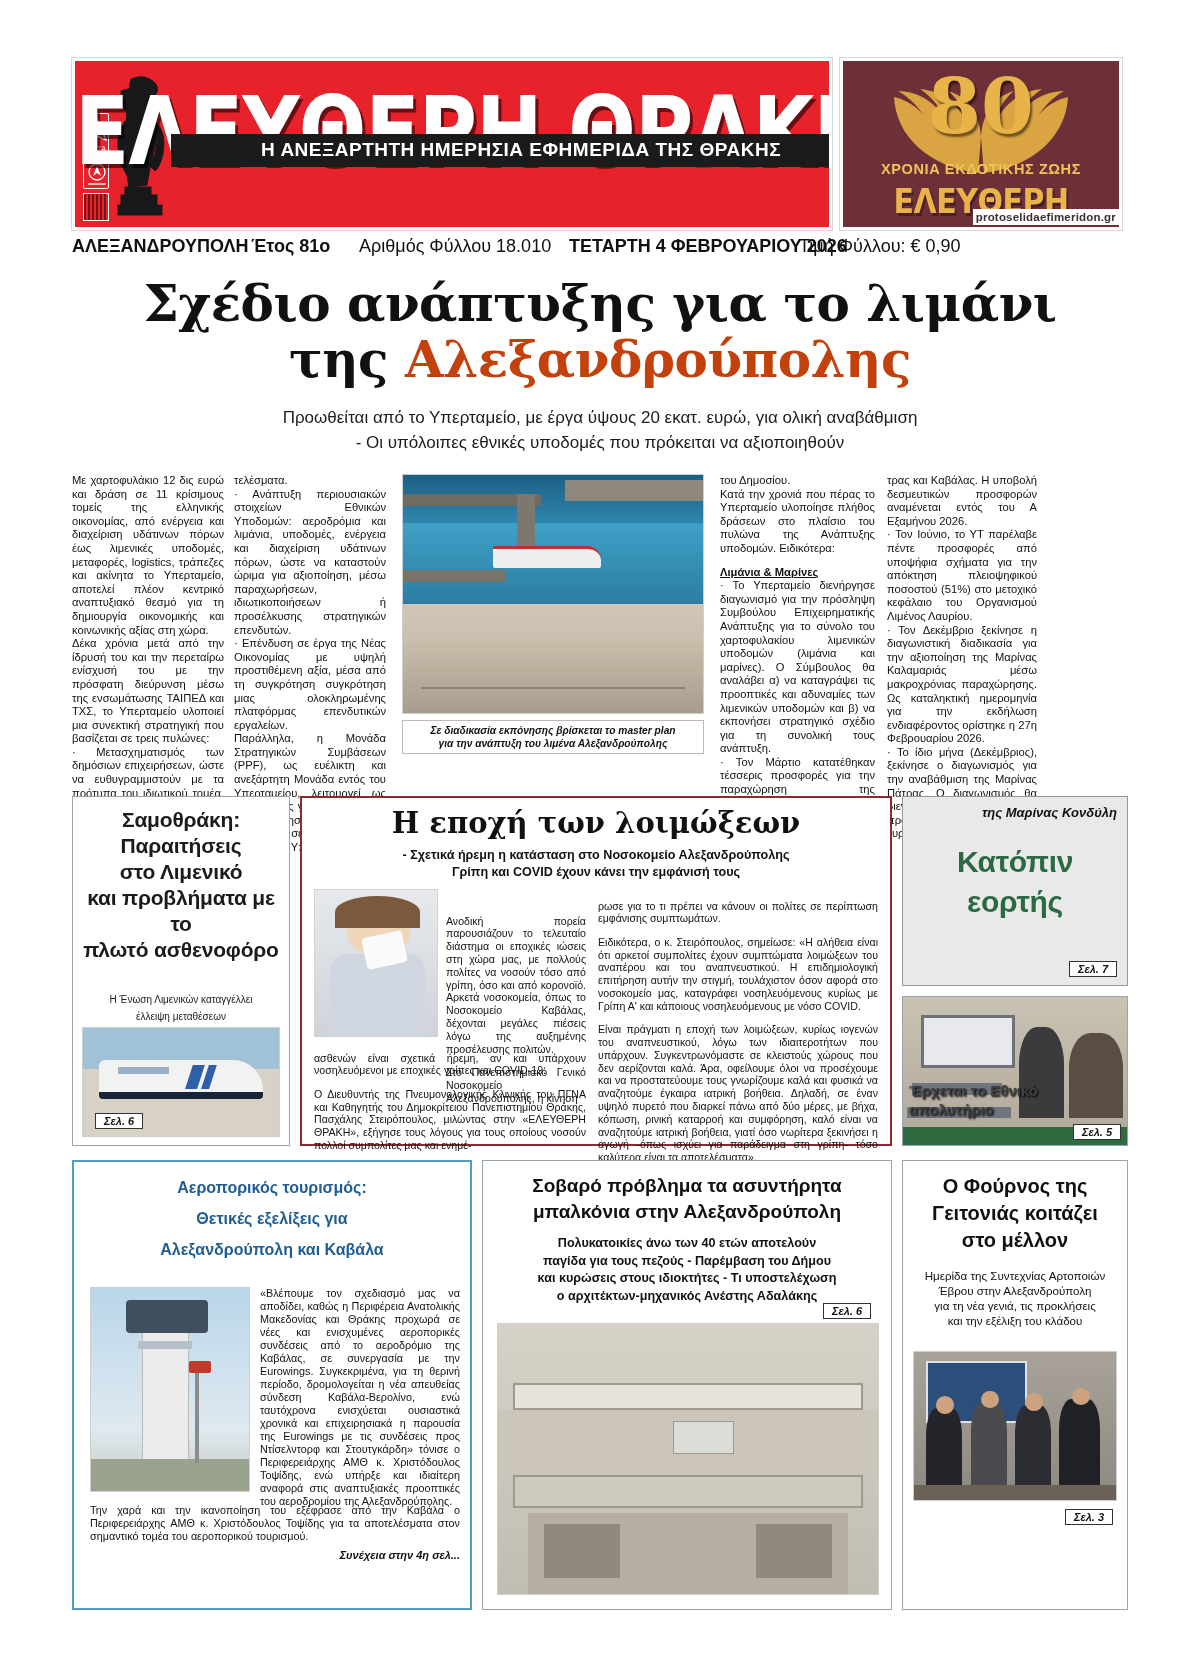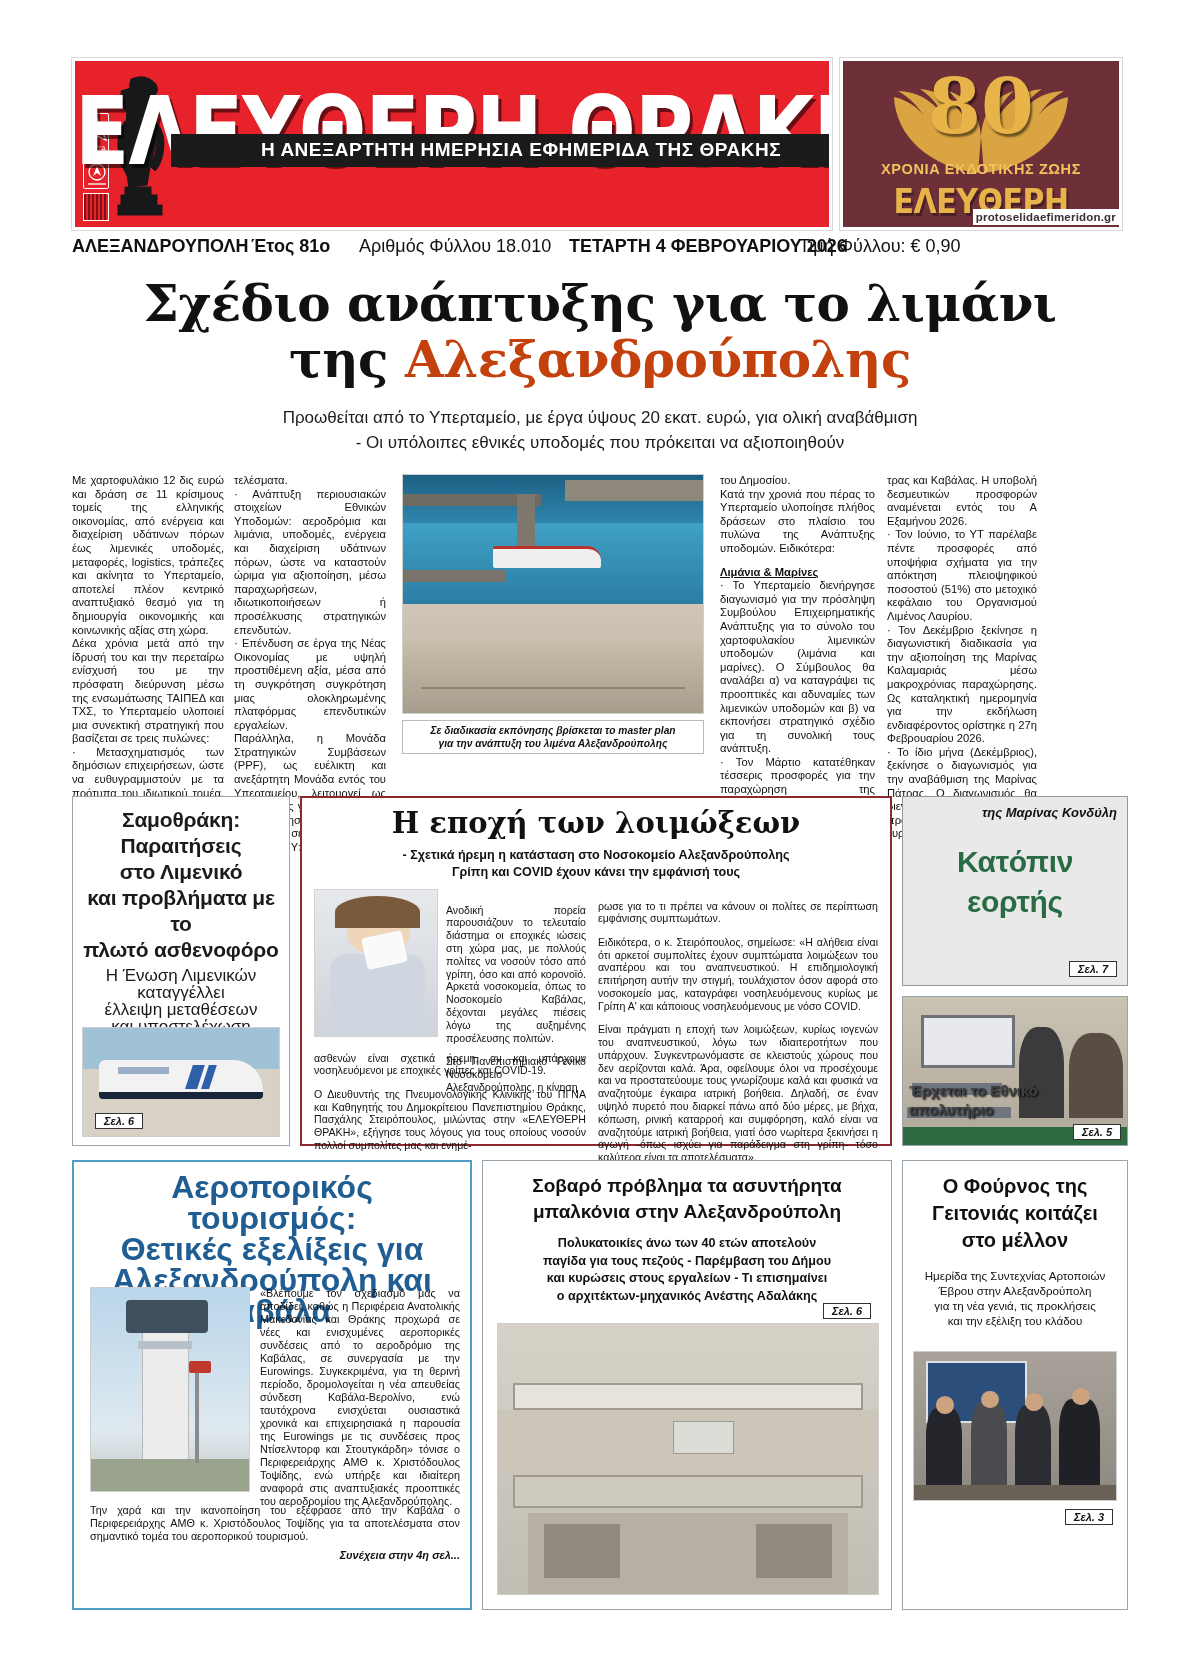--- a/index.html
+++ b/index.html
@@ -151,59 +151,59 @@
   
   .mid { position:absolute; left:72px; top:796px; width:1056px; height:350px; }
   .box { position:absolute; background:#fff; }
 
   
   .box-samo { left:0; top:0; width:218px; height:350px; border:1px solid #9aa4ad; padding:10px 10px 0; }
   .samo-title {
     text-align:center; font-weight:700; font-size:21px; line-height:26px;
     color:#1b1b1b; letter-spacing:-.2px;
   }
-  .samo-sub { text-align:center; font-size:17px; line-height:17px; margin-top:4px; color:#1b1b1b; }
+  .samo-sub { text-align:center; font-size:10px; line-height:17px; margin-top:28px; color:#1b1b1b; }
   .samo-photo { position:absolute; left:9px; bottom:8px; width:198px; height:110px; overflow:hidden; border:1px solid #cfcfcf; }
   .boat-sea { position:absolute; inset:0; background:linear-gradient(#9fc2d6 0 38%,#d8d2c6 38% 100%); }
   .boat-hull { position:absolute; left:8%; top:30%; width:84%; height:36%; background:#f2f2f2; border-bottom:7px solid #17243a; border-radius:6px 30px 4px 4px; }
   .sel-tag {
     position:absolute; background:#fff; border:1px solid #333;
     font-style:italic; font-weight:700; font-size:11px; padding:1px 8px;
   }
 
   
   .box-loim { left:228px; top:0; width:592px; height:350px; border:2px solid #8c2a2f; padding:8px 12px 0; }
   .loim-title {
     text-align:center; font-family:"DejaVu Serif", serif; font-weight:700;
     font-size:29px; line-height:34px; color:#111;
   }
   .loim-sub { text-align:center; font-weight:700; font-size:12.6px; line-height:17px; margin-top:7px; }
   .loim-grid { position:relative; margin-top:8px; height:248px; }
   .loim-photo { position:absolute; left:0; top:0; width:124px; height:148px; overflow:hidden; border:1px solid #d3d3d3; }
   .lc { position:absolute; font-size:10.6px; line-height:12.8px; text-align:justify; }
-  .lcA { left:132px; top:4px; width:140px; }
+  .lcA { left:132px; top:15px; width:140px; }
   .lcB { left:0; top:152px; width:272px; }
   .lcC { left:284px; top:0; width:280px; }
 
   
   .box-kat { left:830px; top:0; width:226px; height:190px; border:1px solid #8d99a3; background:#e9e9e9; padding:8px 10px; }
   .kat-by { text-align:right; font-style:italic; font-weight:700; font-size:13px; }
   .kat-title { text-align:center; font-weight:700; font-size:30px; line-height:40px; color:#2b6b43; margin-top:22px; letter-spacing:-.3px; }
 
   .box-sch { left:830px; top:200px; width:226px; height:150px; overflow:hidden; border:1px solid #9aa4ad; }
   .class-img { position:absolute; inset:0; background:linear-gradient(#c9c3b4,#b0a89a); }
   .board { position:absolute; left:8%; top:12%; width:42%; height:36%; background:#e8e9ec; border:3px solid #6e7276; }
   .desk { position:absolute; background:#6f7680; }
   .person { position:absolute; background:#3b3a3c; border-radius:40% 40% 0 0; }
   .ovl-text { position:absolute; left:6px; bottom:26px; color:#404040; font-weight:700; font-size:15px; line-height:19px; text-shadow:1px 1px 2px #000; }
 
   
   .bot { position:absolute; left:72px; top:1160px; width:1056px; height:450px; }
   .box-aero { left:0; top:0; width:400px; height:450px; border:2px solid #4f9dc4; padding:10px 12px 0; }
-  .aero-title { text-align:center; font-weight:700; font-size:32px; line-height:31px; color:#1f5d92; }
+  .aero-title { text-align:center; font-weight:700; font-size:16px; line-height:31px; color:#1f5d92; }
   .aero-photo { position:absolute; left:16px; top:125px; width:160px; height:205px; overflow:hidden; border:1px solid #cfcfcf; }
   .tower-sky { position:absolute; inset:0; background:linear-gradient(#b9d6ea,#dfe9f0 70%,#c3c8bf); }
   .tower { position:absolute; left:32%; top:12%; width:30%; height:74%; background:#ececec; border:1px solid #b9b9b9; }
   .tower-top { position:absolute; left:22%; top:6%; width:52%; height:16%; background:#3f4f5e; border-radius:4px; }
   .aero-txt { position:absolute; left:186px; top:125px; width:200px; font-size:10.8px; line-height:13px; text-align:justify; }
   .aero-txt2 { position:absolute; left:16px; top:342px; width:370px; font-size:10.8px; line-height:13px; text-align:justify; }
 
   .box-balk { left:410px; top:0; width:410px; height:450px; border:1px solid #9aa4ad; padding:12px 14px 0; }
   .balk-title { text-align:center; font-weight:700; font-size:19px; line-height:26px; }
   .balk-sub { text-align:center; font-weight:700; font-size:12.6px; line-height:17.5px; margin-top:10px; }
@@ -454,21 +454,21 @@
     </div>
 
     <div class="box box-balk">
       <div class="balk-title">
         <div>Σοβαρό πρόβλημα τα ασυντήρητα</div>
         <div>μπαλκόνια στην Αλεξανδρούπολη</div>
       </div>
       <div class="balk-sub">
         <div>Πολυκατοικίες άνω των 40 ετών αποτελούν</div>
         <div>παγίδα για τους πεζούς - Παρέμβαση του Δήμου</div>
-        <div>και κυρώσεις στους εργαλείων - Τι επισημαίνει</div>
+        <div>και κυρώσεις στους ιδιοκτήτες - Τι υποστελέχωση</div>
         <div>ο αρχιτέκτων-μηχανικός Ανέστης Αδαλάκης</div>
       </div>
       <div class="balk-photo">
         <div class="bld"></div>
         <div class="balc" style="left:4%;top:22%;width:92%;height:10%;"></div>
         <div class="balc" style="left:4%;top:56%;width:92%;height:12%;background:#cfcabf;"></div>
         <div style="position:absolute;left:0;top:32%;right:0;height:24%;background:#cbc5ba;"></div>
         <div class="ac" style="left:46%;top:36%;width:16%;height:12%;"></div>
         <div style="position:absolute;left:8%;top:70%;width:84%;height:30%;background:#b6b0a4;"></div>
         <div style="position:absolute;left:12%;top:74%;width:20%;height:20%;background:#8f897e;"></div>

